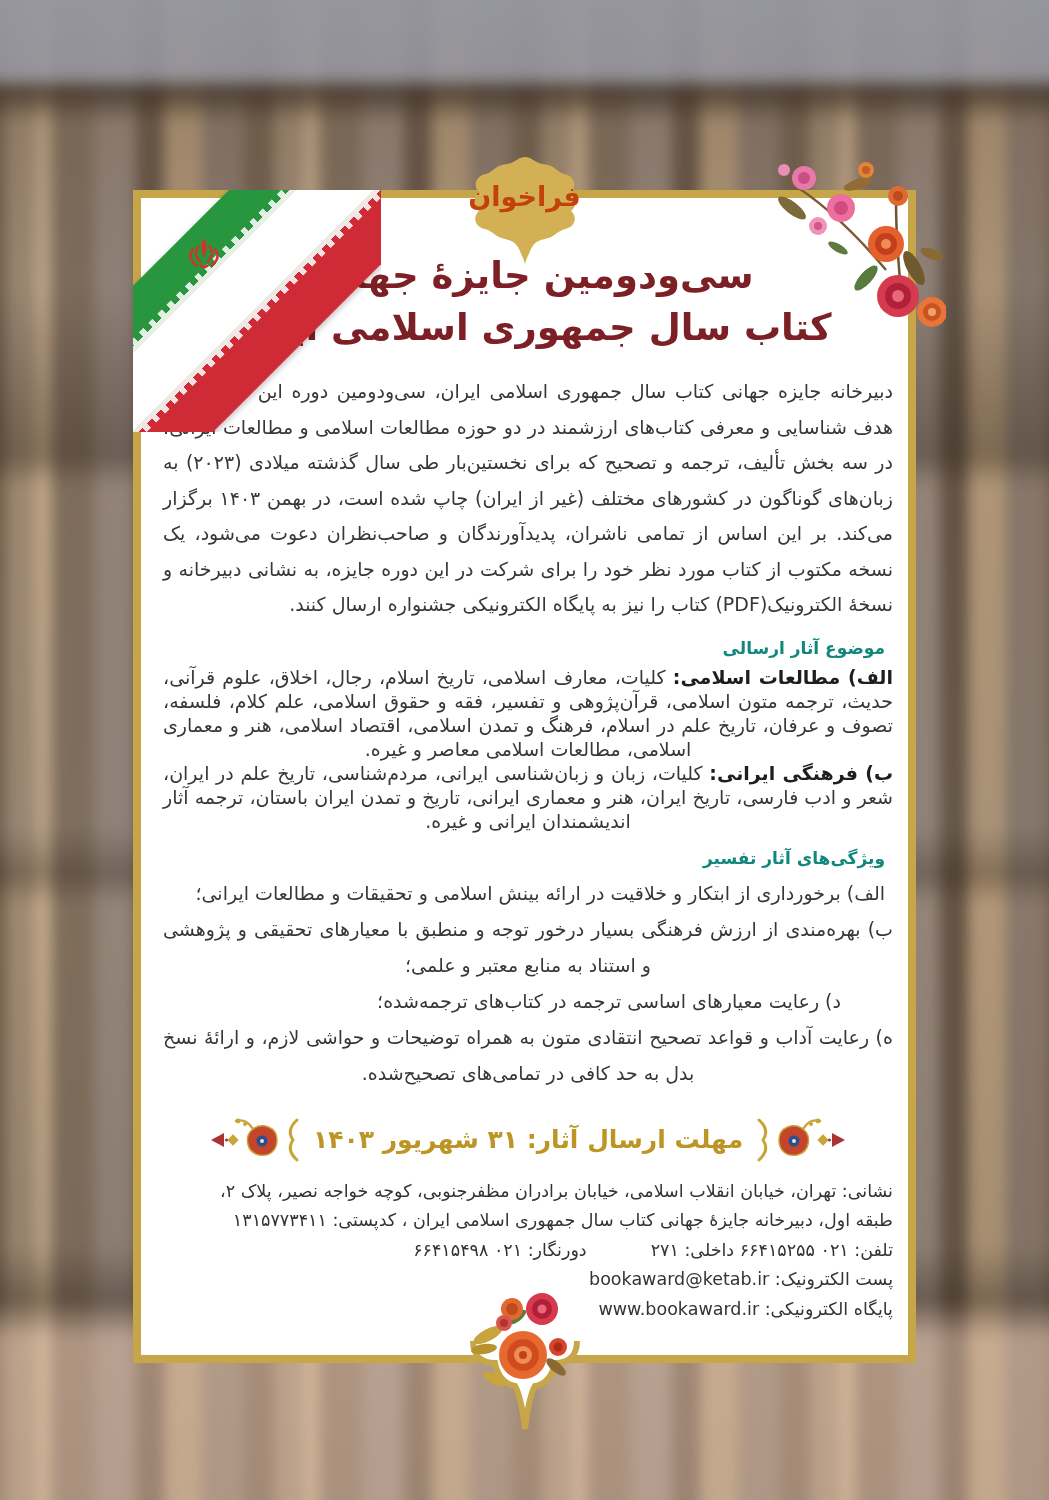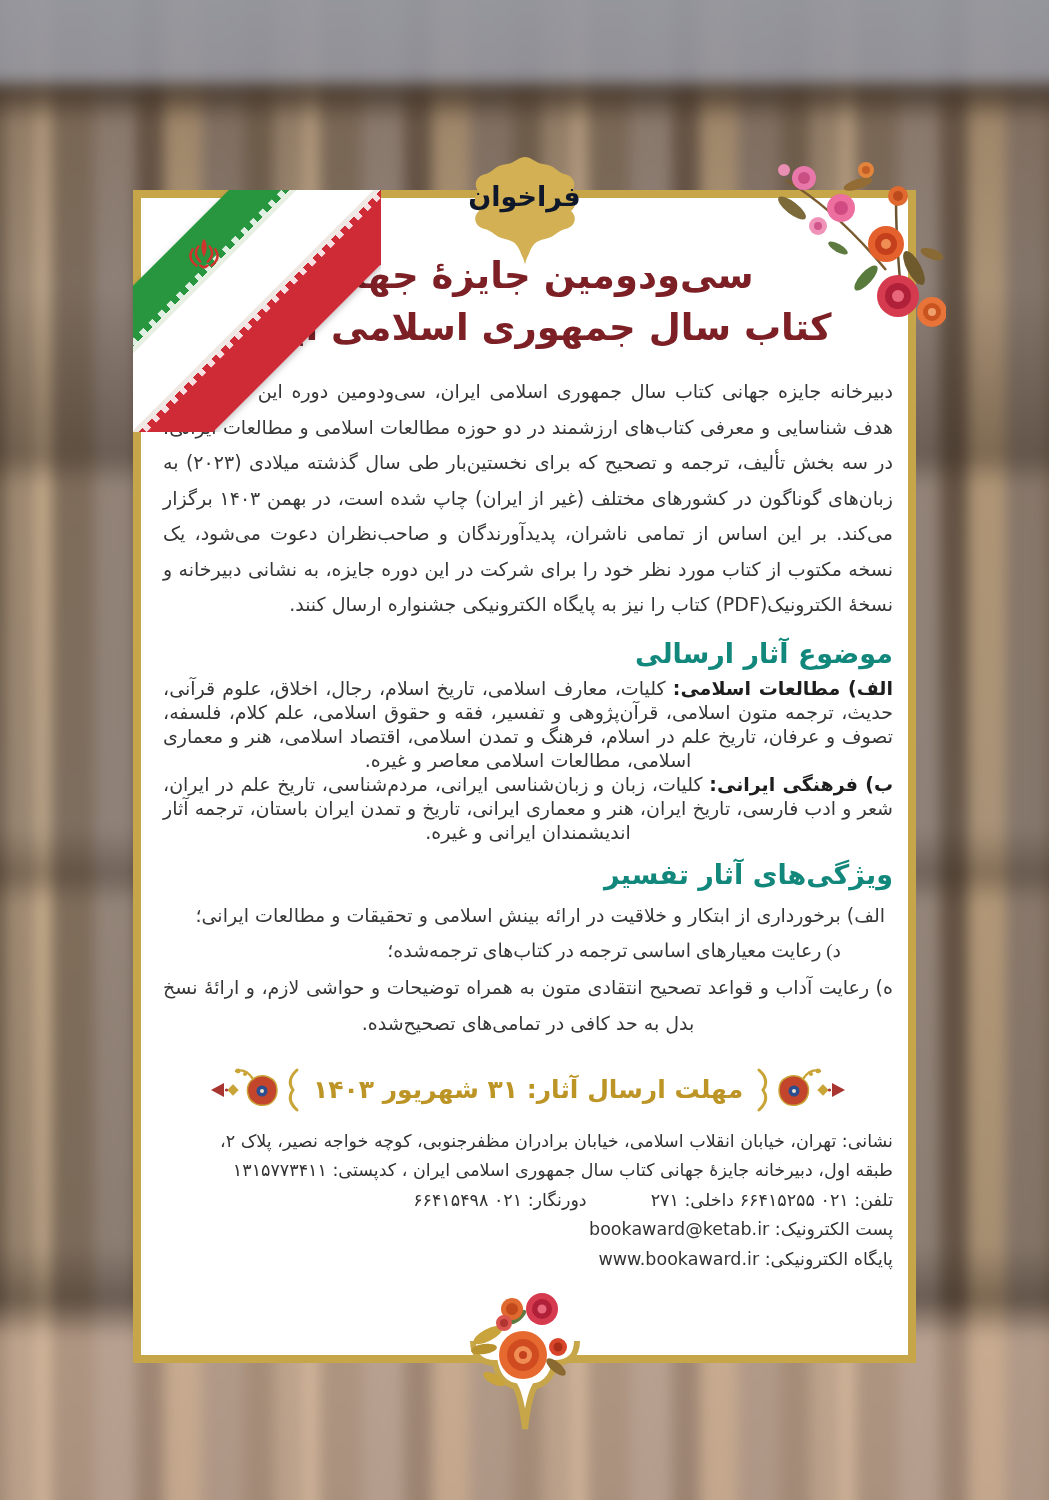--- a/index.html
+++ b/index.html
@@ -36,21 +36,21 @@
   .card-inner{
     position:relative;width:100%;height:100%;box-sizing:border-box;
     padding:46px 15px 0 22px;direction:rtl;text-align:right;color:#373737;
   }
   
   .badge{position:absolute;top:-43px;left:50%;transform:translateX(-50%);
          width:178px;height:112px;z-index:5;}
   .badge svg{position:absolute;inset:0;}
   .badge .badge-label{
     position:absolute;top:26px;left:0;right:0;text-align:center;
-    color:#0f172a;font-size:27px;font-weight:800;direction:rtl;
+    color:#c2410c;font-size:27px;font-weight:800;direction:rtl;
   }
   
   .flag{position:absolute;top:-8px;left:-8px;width:248px;height:242px;
         overflow:hidden;z-index:4;}
   .flag .band{
     position:absolute;left:-88px;top:12px;width:410px;height:160px;
     transform:rotate(-45deg);
     background:linear-gradient(180deg,
       #27963f 0 27%, #e8f0e4 27% 30%, #ffffff 30% 64%,
       #efe9e6 64% 67%, #cf2b37 67% 100%);
@@ -58,26 +58,26 @@
   }
   .flag .takbir{position:absolute;left:0;right:0;height:6px;
     background:repeating-linear-gradient(90deg,rgba(255,255,255,.85) 0 6px,rgba(255,255,255,0) 6px 13px);}
   .flag .takbir.t1{top:37px;}
   .flag .takbir.t2{top:107px;}
   .flag .emblem{position:absolute;left:52px;top:46px;width:38px;height:38px;}
   
   .page-title{margin:6px 0 0;color:#7c2026;font-weight:800;font-size:37px;
               line-height:52px;text-align:center;}
   .intro{margin:20px 0 0;font-size:19px;line-height:35.5px;text-align:justify;}
-  .h-teal{color:#12877b;font-size:27px;font-weight:800;margin:15px 0 7px;}
+  .h-teal{color:#12877b;font-size:17px;font-weight:800;margin:15px 8px 7px;}
   .para{font-size:19px;line-height:24px;text-align:justify;text-align-last:center;margin:0;}
   .para .lbl{font-weight:800;color:#1e1e1e;}
   .feat{font-size:19px;line-height:36px;text-align:justify;text-align-last:center;margin:0;}
   .feat.align-a{text-align:left;text-align-last:right;padding-right:8px;}
-  .feat.align-d{text-align:center;text-align-last:right;padding-right:52px;font-family:Liberation Serif, serif;}
+  .feat.align-d{text-align:center;text-align-last:right;padding-right:52px;}
   
   .deadline{display:flex;align-items:center;justify-content:center;gap:12px;
             margin:24px 0 12px;direction:ltr;}
   .deadline-text{color:#bd9526;font-size:25px;font-weight:800;direction:rtl;white-space:nowrap;}
   .orn{width:92px;height:50px;flex:0 0 auto;}
   .orn.flip{transform:scaleX(-1);}
   
   .contact{margin-top:4px;font-size:17.5px;line-height:29.5px;color:#333;}
   .contact .line{white-space:nowrap;}
   .phone-line{display:flex;justify-content:flex-start;gap:64px;}
@@ -172,20 +172,21 @@
 
     <h2 class="h-teal">موضوع آثار ارسالی</h2>
 
     <p class="para"><span class="lbl">الف) مطالعات اسلامی:</span><span> کلیات، معارف اسلامی، تاریخ اسلام، رجال، اخلاق، علوم قرآنی، حدیث، ترجمه متون اسلامی، قرآن‌پژوهی و تفسیر، فقه و حقوق اسلامی، علم کلام، فلسفه، تصوف و عرفان، تاریخ علم در اسلام، فرهنگ و تمدن اسلامی، اقتصاد اسلامی، هنر و معماری اسلامی، مطالعات اسلامی معاصر و غیره.</span></p>
 
     <p class="para"><span class="lbl">ب) فرهنگی ایرانی:</span><span> کلیات، زبان و زبان‌شناسی ایرانی، مردم‌شناسی، تاریخ علم در ایران، شعر و ادب فارسی، تاریخ ایران، هنر و معماری ایرانی، تاریخ و تمدن ایران باستان، ترجمه آثار اندیشمندان ایرانی و غیره.</span></p>
 
     <h2 class="h-teal">ویژگی‌های آثار تفسیر</h2>
 
     <p class="feat align-a">الف) برخورداری از ابتکار و خلاقیت در ارائه بینش اسلامی و تحقیقات و مطالعات ایرانی؛</p>
+    <p class="feat">ب) بهره‌مندی از ارزش فرهنگی بسیار درخور توجه و منطبق با معیارهای تحقیقی و پژوهشی و استناد به منابع معتبر و علمی؛</p>
     <p class="feat align-d">د) رعایت معیارهای اساسی ترجمه در کتاب‌های ترجمه‌شده؛</p>
     <p class="feat">ه) رعایت آداب و قواعد تصحیح انتقادی متون به همراه توضیحات و حواشی لازم، و ارائهٔ نسخ بدل به حد کافی در تمامی‌های تصحیح‌شده.</p>
 
     <div class="deadline">
       <svg class="orn" viewBox="0 0 92 50">
         <path d="M88 5 Q77 15 84 25 Q77 35 88 45" stroke="#c9a437" stroke-width="3" fill="none" stroke-linecap="round"></path>
         <path d="M68 25 C68 12 53 7 44 14 C35 21 37 37 50 40 C61 42 68 35 68 25 Z" fill="#c2452c" stroke="#c9a437" stroke-width="1.5"></path>
         <circle cx="53" cy="26" r="5.5" fill="#2c4d8f"></circle>
           <circle cx="53" cy="26" r="2" fill="#e9e2cf"></circle>
         <path d="M44 14 Q37 3 27 6" stroke="#c9a437" stroke-width="2.4" fill="none" stroke-linecap="round"></path>

